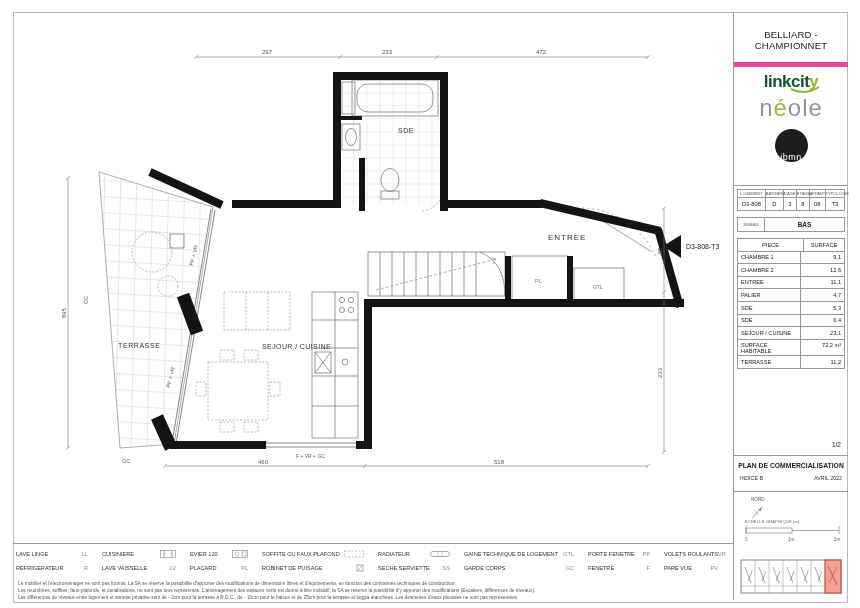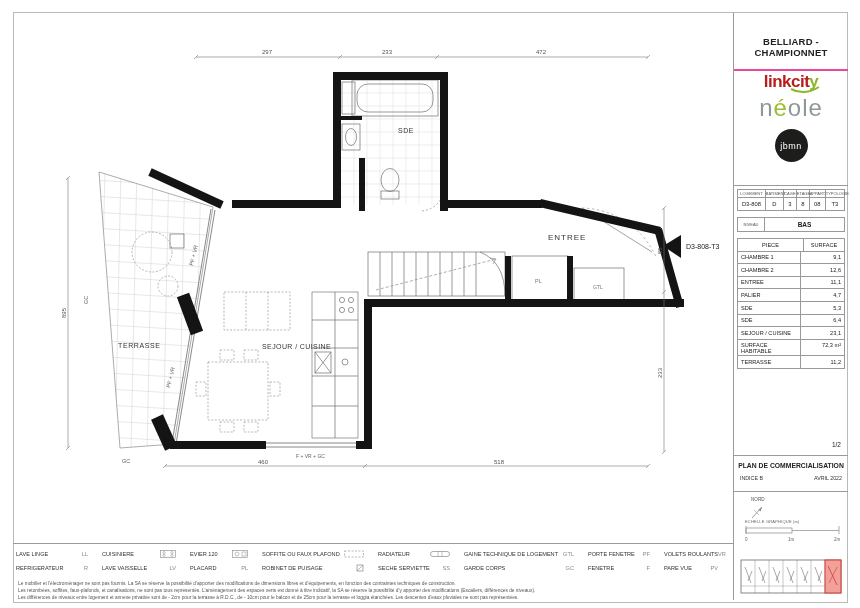--- a/index.html
+++ b/index.html
@@ -1,31 +1,31 @@
 <!DOCTYPE html>
 <html><head>
 <meta charset="utf-8">
 <style>
   html,body{margin:0;padding:0;background:#fff;}
   #page{position:relative;width:860px;height:608px;background:#fff;overflow:hidden;
         font-family:"Liberation Sans",sans-serif;color:#222;}
   .frame{position:absolute;left:13px;top:12px;width:833px;height:589px;border:1px solid #b9b9b9;}
   
   .rpanel{position:absolute;left:733px;top:13px;width:114px;height:587px;border-left:1px solid #9a9a9a;}
-  .rp-title{position:absolute;left:0;top:12px;width:100%;height:44px;display:flex;align-items:center;justify-content:center;
-            border-bottom:2px solid #ec4899;font-weight:bold;font-size:9.5px;letter-spacing:.2px;text-align:center;}
+  .rp-title{position:absolute;left:0;top:5px;width:100%;height:44px;display:flex;align-items:center;justify-content:center;
+            border-bottom:5px solid #ec4899;font-weight:normal;font-size:9.5px;letter-spacing:.2px;text-align:center;}
   .logos{position:absolute;left:0;top:44px;width:100%;height:128px;border-bottom:1px solid #9a9a9a;
          display:flex;flex-direction:column;align-items:center;}
   .linkcity{margin-top:16px;font-size:17px;font-weight:bold;letter-spacing:-0.5px;line-height:1;position:relative;}
-  .lc-a{color:#b91c1c;} .lc-b{color:#8bb829;}
+  .lc-a{color:#14532d;} .lc-b{color:#8bb829;}
   .lc-swoosh{position:absolute;right:-2px;bottom:-5px;width:30px;height:9px;}
   .neole{margin-top:6px;font-size:24px;font-weight:300;color:#8f9899;letter-spacing:1px;line-height:1;}
   .neole .ne-green{color:#9cbd2e;}
   .jbmn{margin-top:9px;width:33px;height:33px;border-radius:50%;background:#1d1d1b;color:#fff;
-        display:flex;align-items:center;justify-content:center;font-size:9px;letter-spacing:.5px;}
+        display:flex;align-items:flex-end;justify-content:center;font-size:9px;letter-spacing:.5px;}
   .rp-tables{position:absolute;left:3px;top:176px;width:108px;}
   table.unit{width:100%;border-collapse:collapse;table-layout:fixed;}
   table.unit th{font-size:4px;font-weight:normal;color:#555;border:0.5px solid #999;padding:1px 0;}
   table.unit td{font-size:5.8px;border:0.5px solid #999;text-align:center;padding:3px 0;}
   .niveau-row{display:flex;margin-top:6px;border:0.5px solid #999;height:13px;}
   .niveau-label{width:26px;border-right:0.5px solid #999;font-size:4px;color:#555;display:flex;align-items:center;justify-content:center;}
   .niveau-value{flex:1;display:flex;align-items:center;justify-content:center;font-size:6.5px;font-weight:bold;}
   .stable{margin-top:6px;border:0.5px solid #999;}
   .srow{display:flex;border-bottom:0.5px solid #999;min-height:11.6px;align-items:stretch;}
   .srow:last-child{border-bottom:none;}

